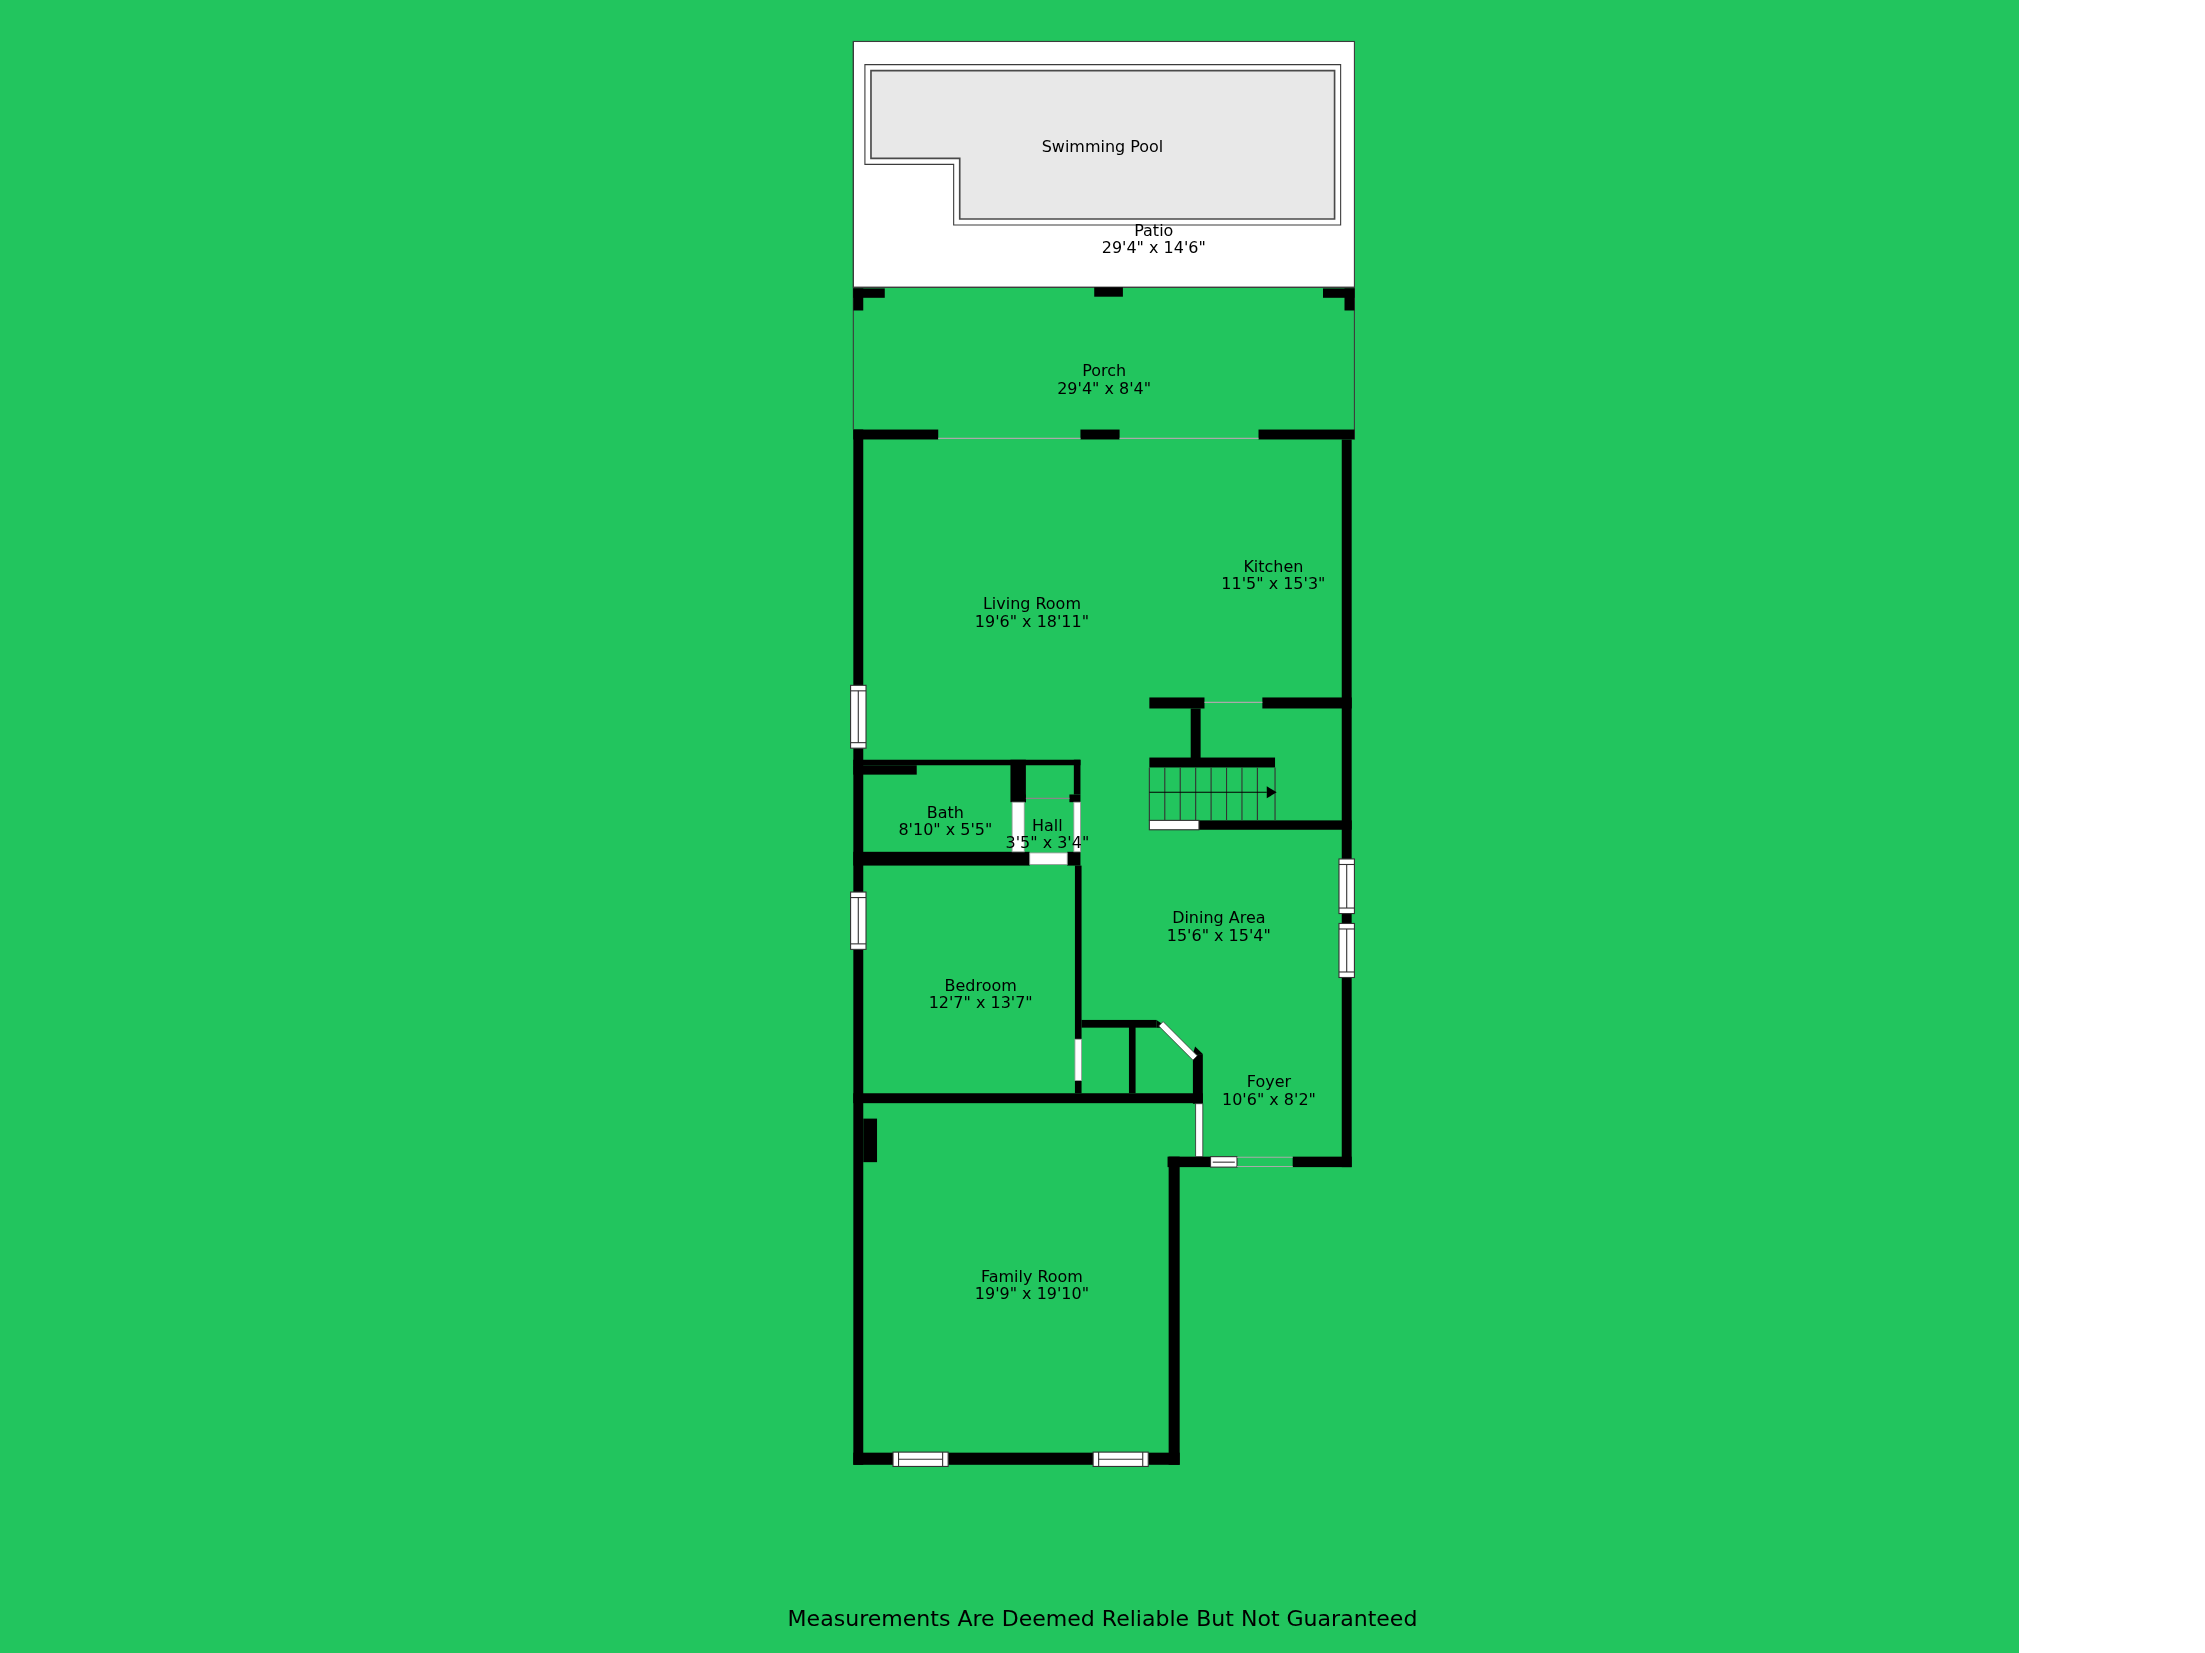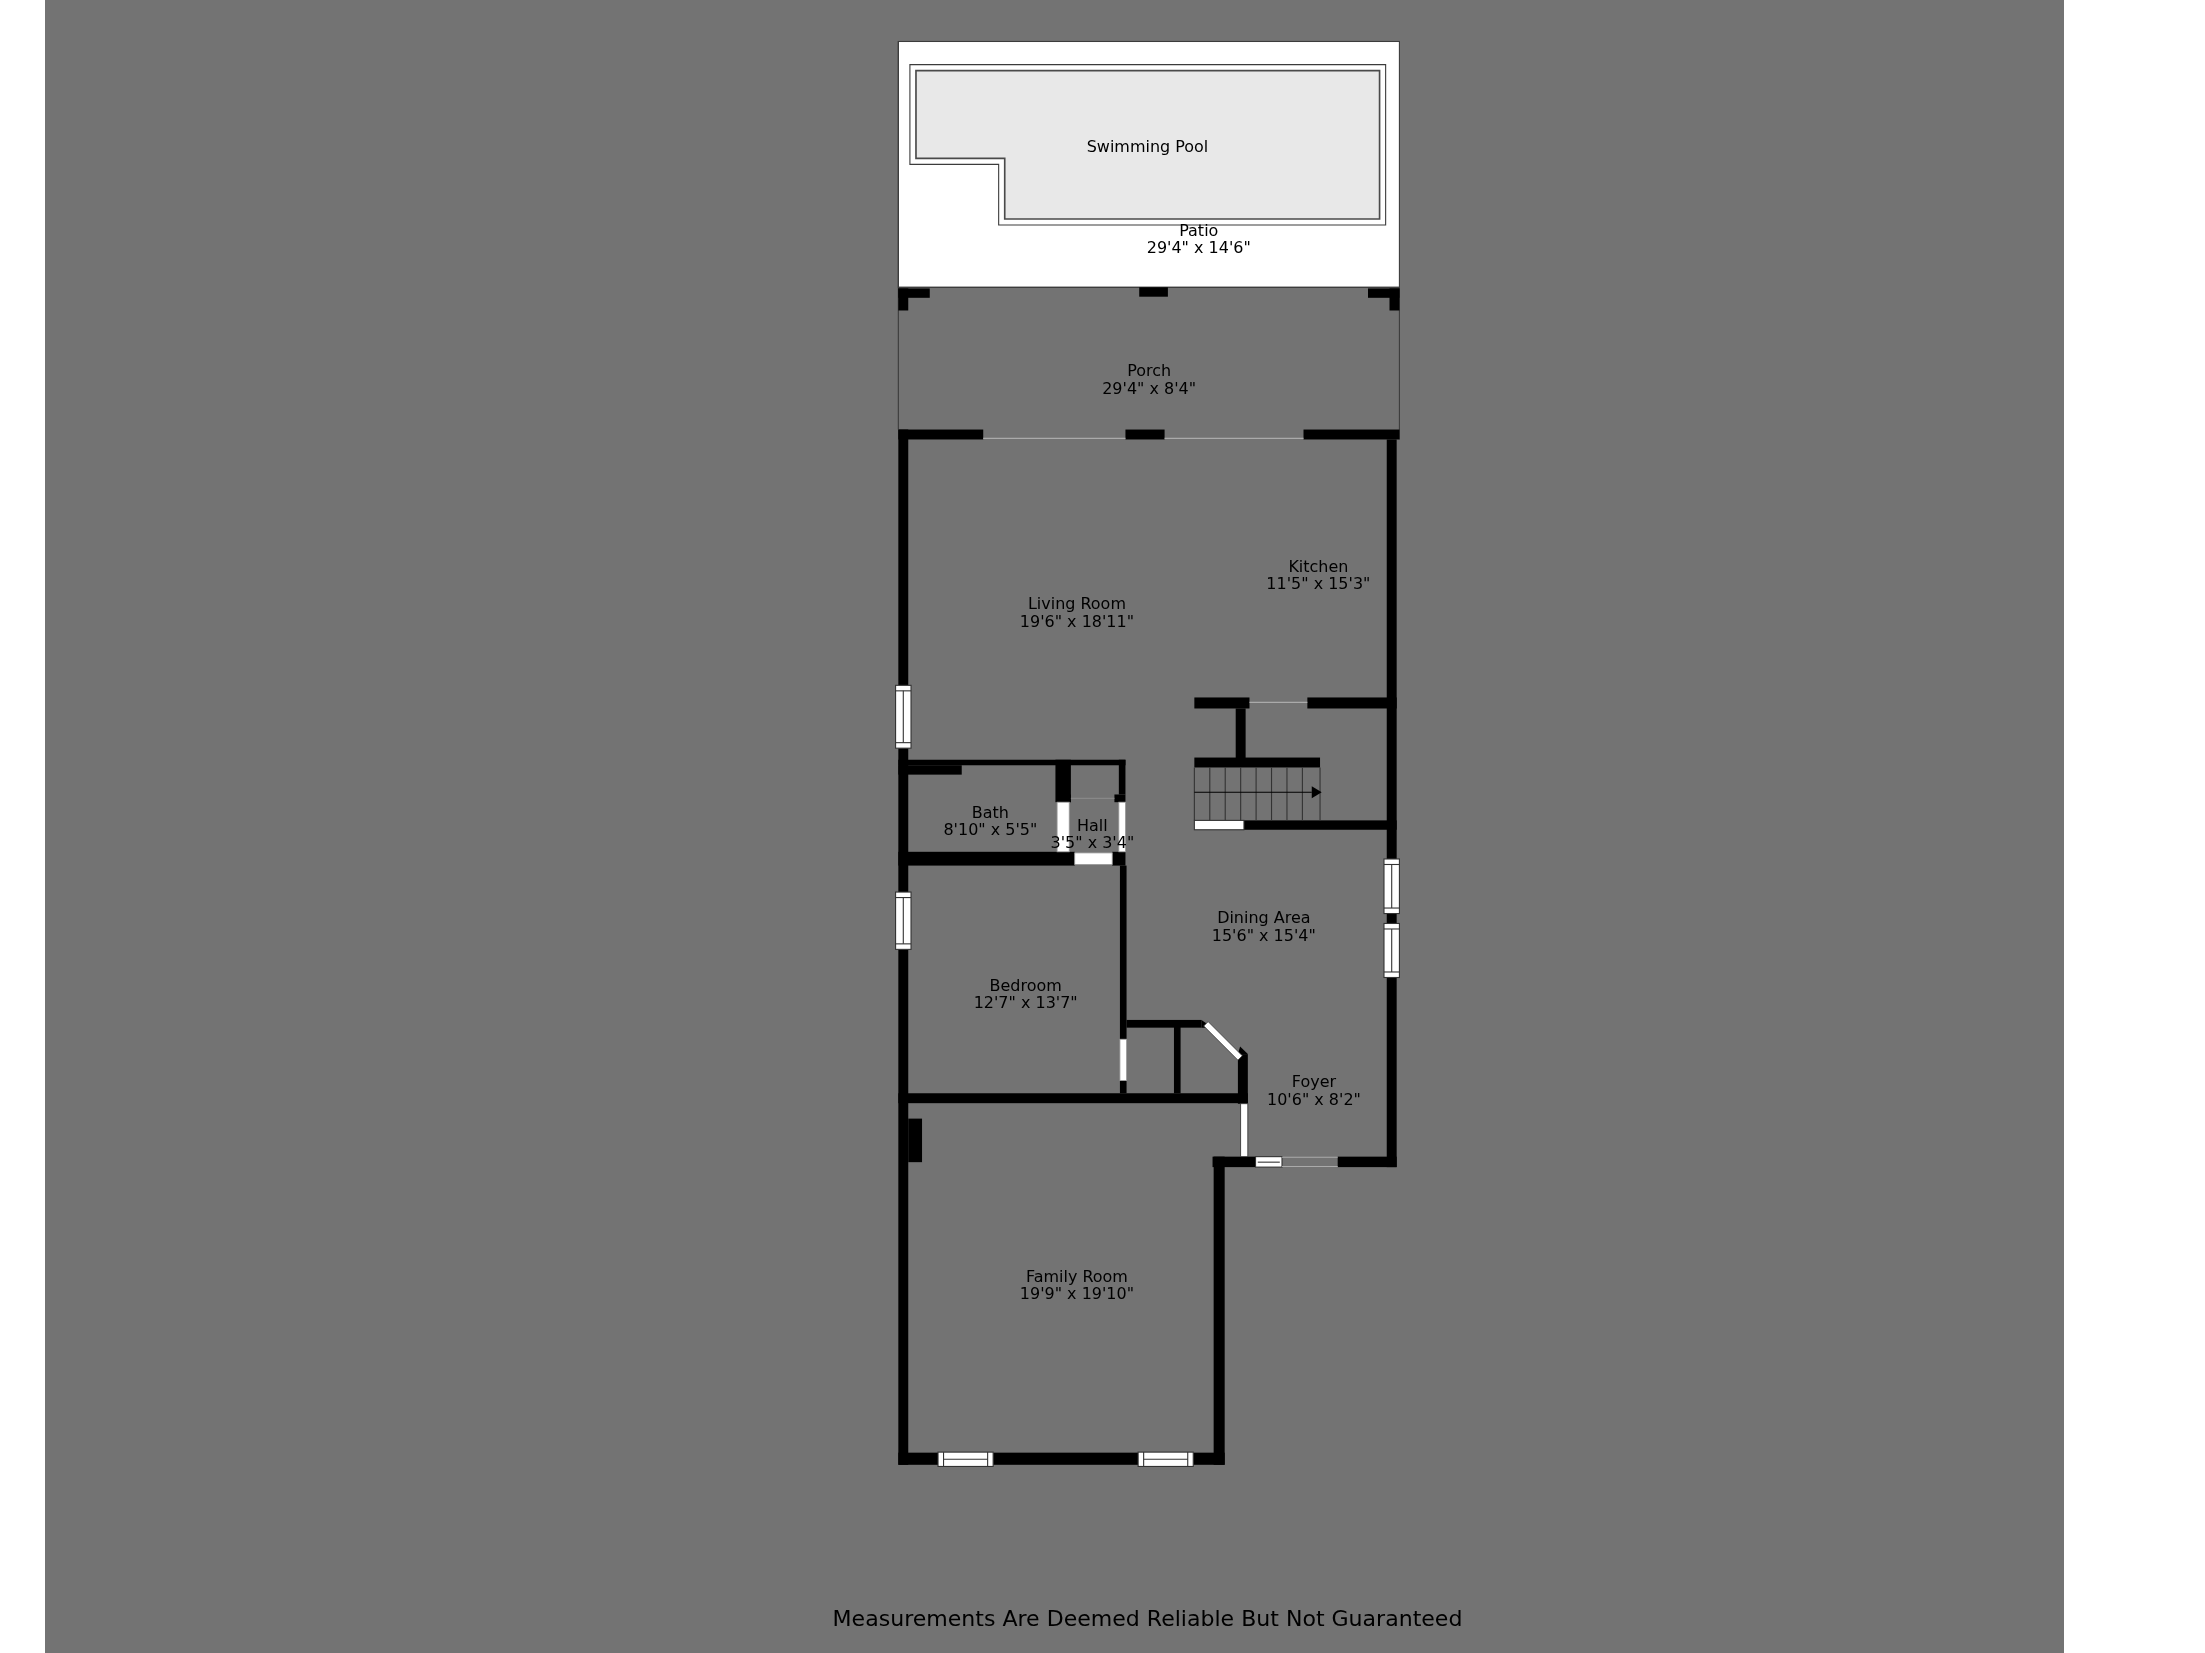--- a/index.html
+++ b/index.html
@@ -7,22 +7,21 @@
     padding: 0;
     background: #ffffff;
     width: 2205px;
     height: 1654px;
     font-family: "DejaVu Sans", sans-serif;
   }
   #plan-wrap {
     position: relative;
     width: 2019px;
     height: 1654px;
-    background: #737373;
-    margin-left: 45px;
+    background: #22c55e;
   }
   svg { display: block; }
   text {
     font-family: "DejaVu Sans", sans-serif;
     fill: #000000;
   }
   .room-name, .room-dims { font-size: 29px; }
   .disclaimer { font-size: 40px; }
 </style>
 </head>

